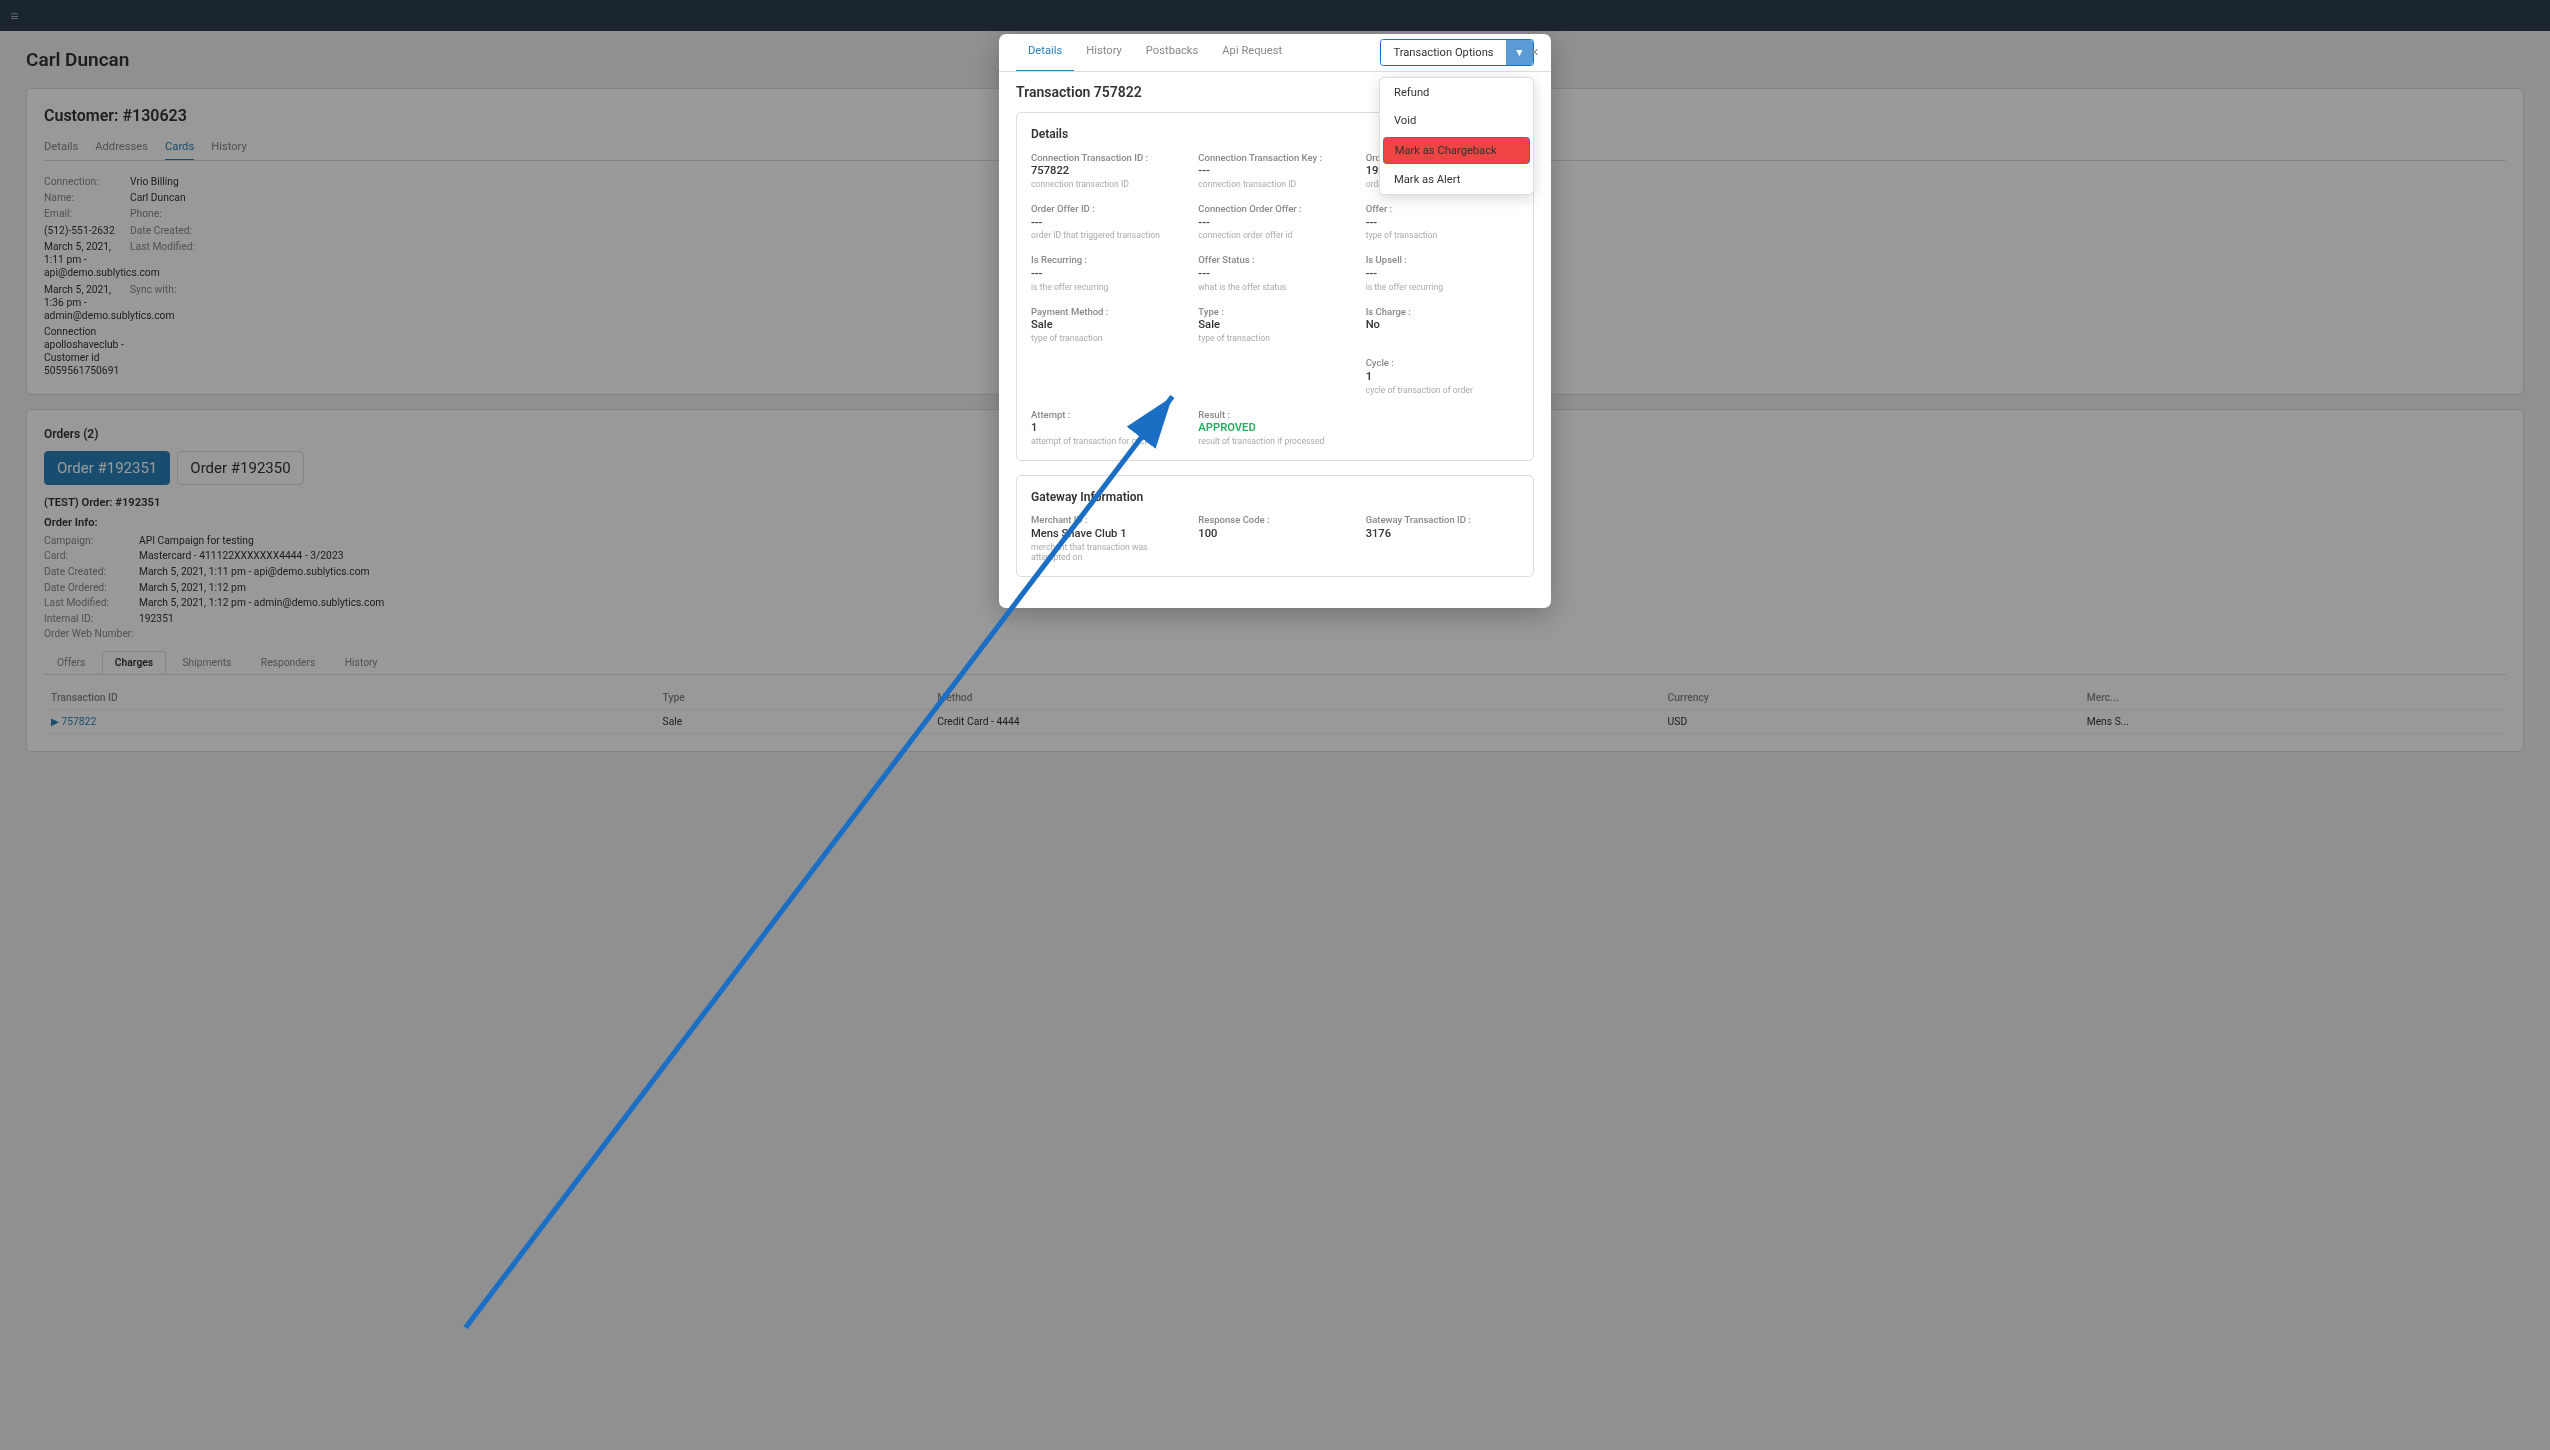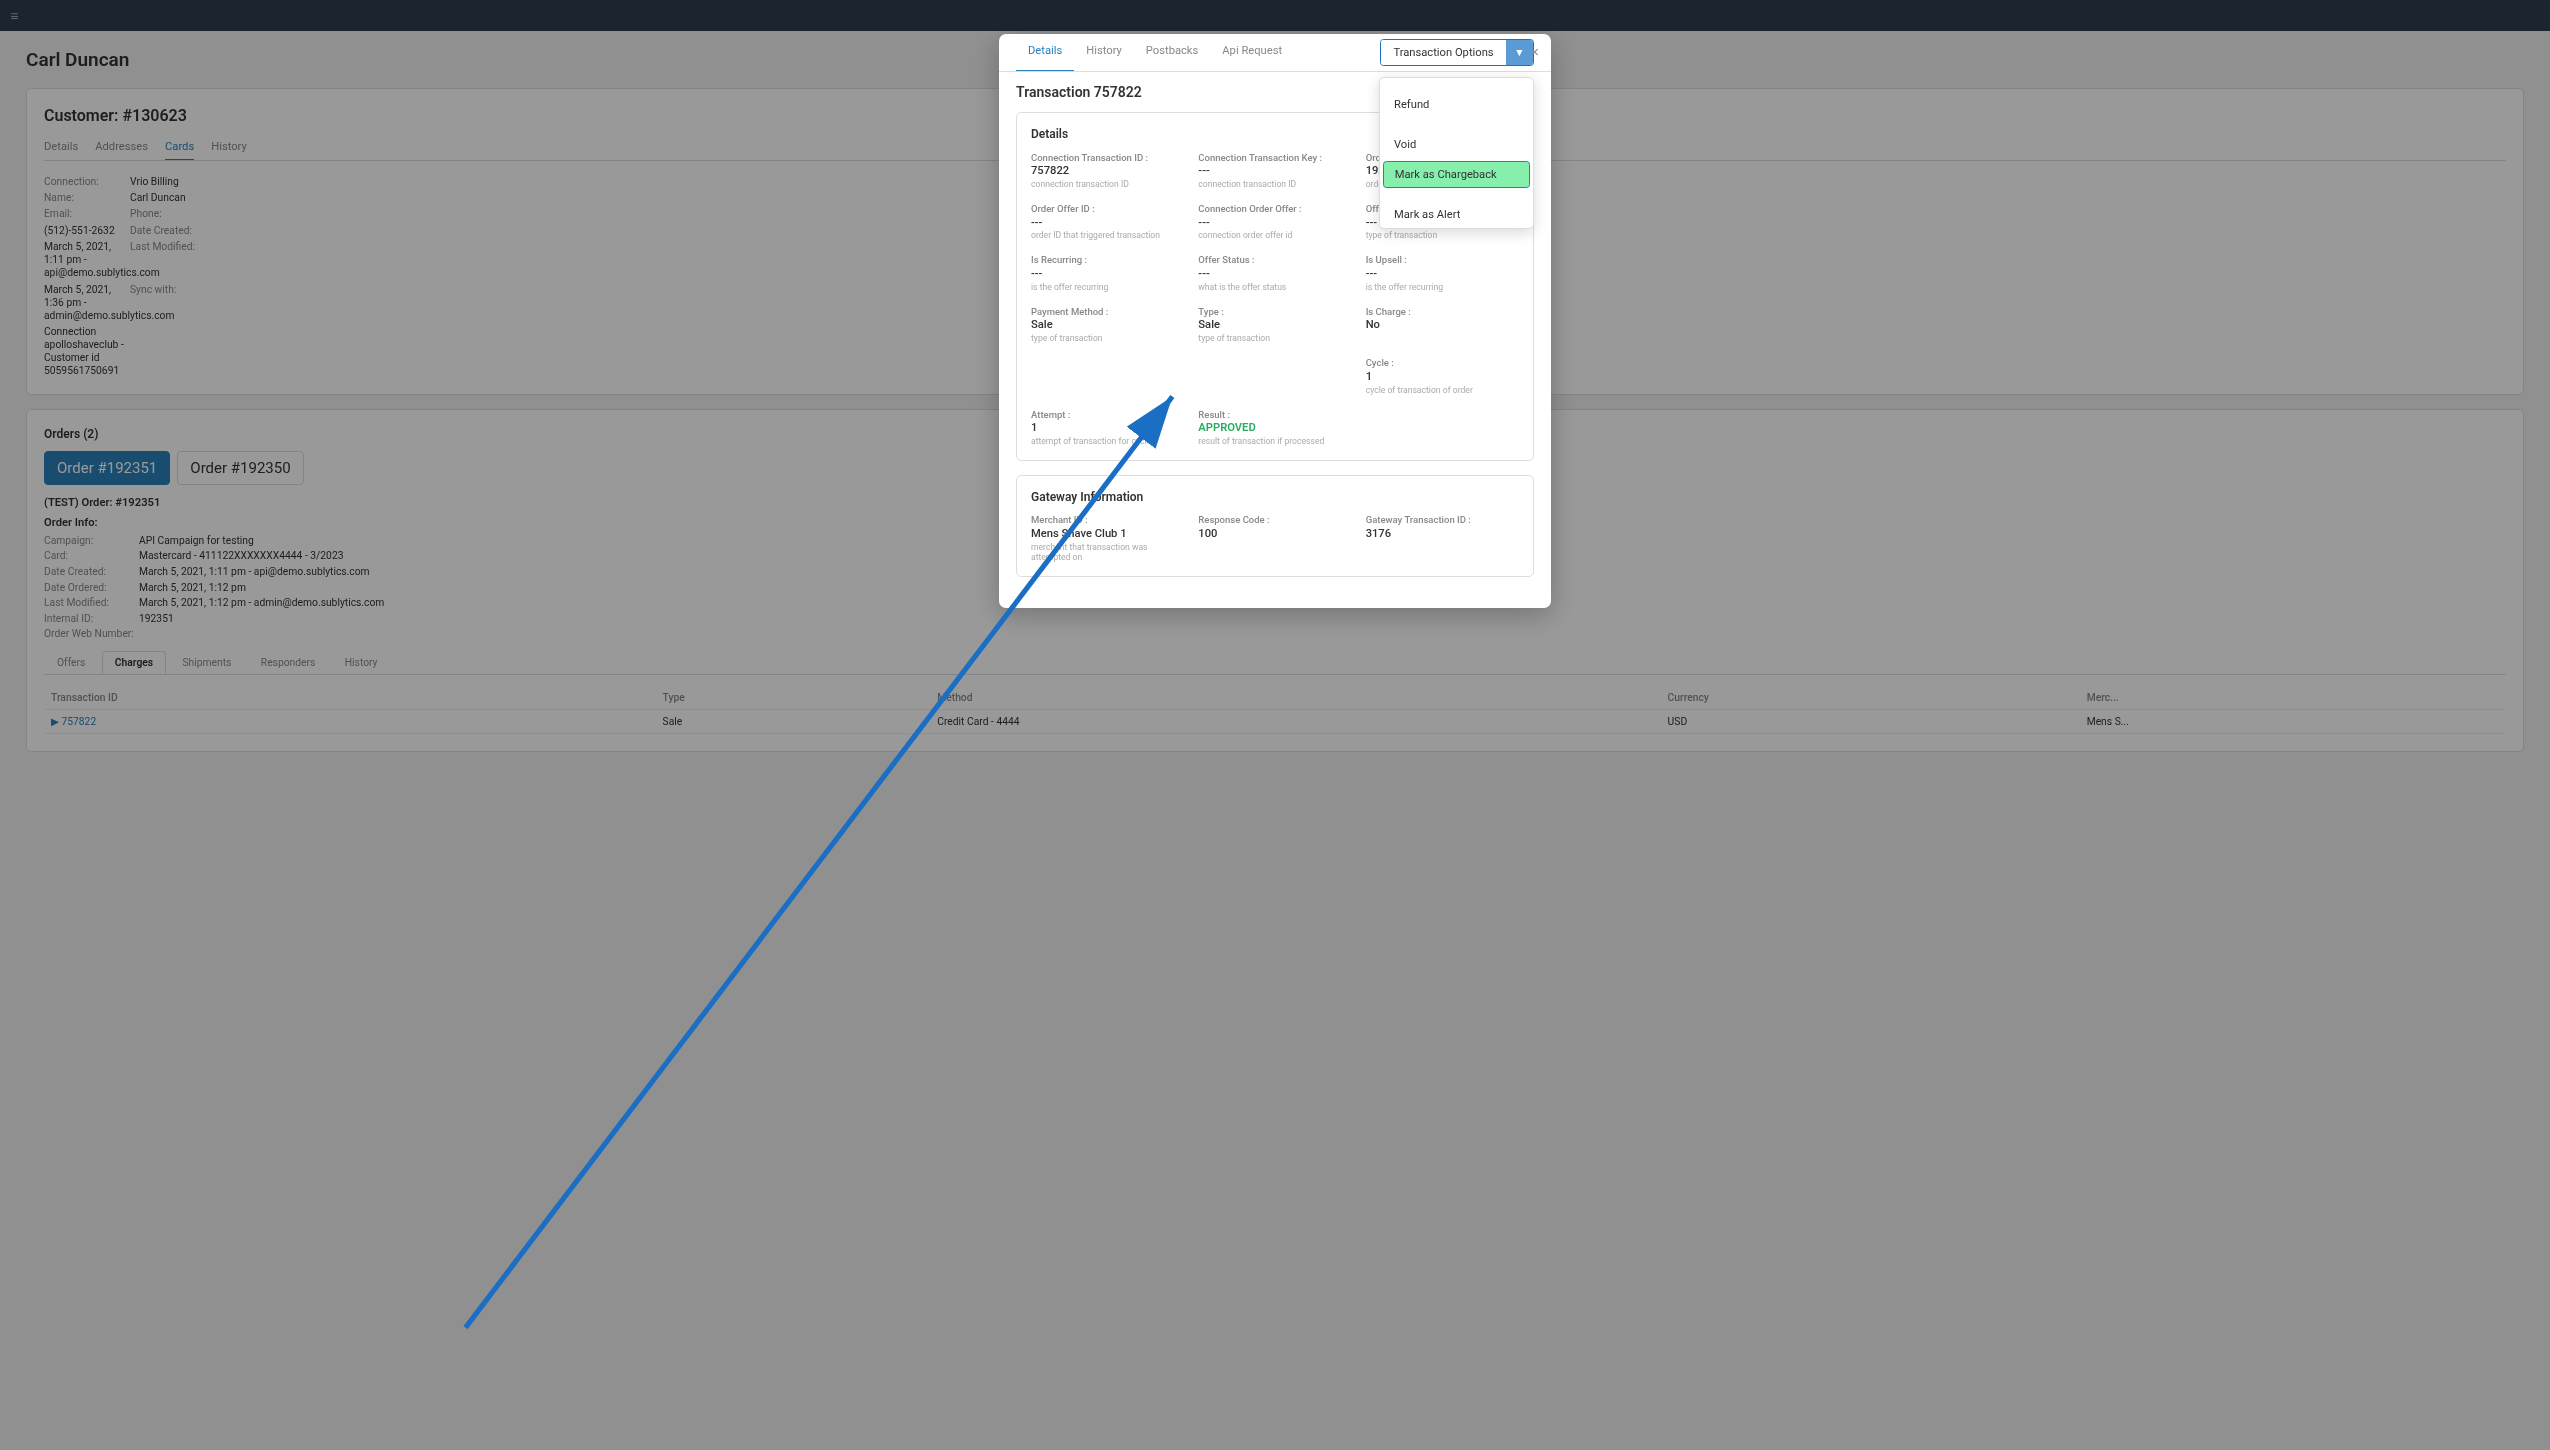--- a/index.html
+++ b/index.html
@@ -50,22 +50,22 @@
     .section-title { font-size: 12px; font-weight: 600; color: #333; margin-bottom: 10.3px; }
     .detail-grid { display: grid; grid-template-columns: 1fr 1fr 1fr; gap: 14px; }
     .detail-item { display: flex; flex-direction: column; gap: 1.7px; }
     .detail-label { font-size: 9.5px; color: #888; font-weight: 500; }
     .detail-value { font-size: 11.2px; color: #333; font-weight: 500; }
     .detail-sub { font-size: 8.6px; color: #aaa; }
     .approved { color: #27ae60; font-weight: 600; }
 
     
     .dropdown-menu { position: absolute; top: 43px; right: 17px; background: #fff; border: 0.9px solid #ddd; border-radius: 5.2px; box-shadow: 0 3.4px 14px rgba(0,0,0,0.15); z-index: 200; min-width: 155px; }
-    .dropdown-item { padding: 7.8px 14px; font-size: 11.2px; cursor: pointer; color: #333; margin-top: 12px; }
-    .dropdown-item.highlighted { background: #86efac; border: 1.7px solid #2980b9; border-radius: 3.4px; margin: 1.7px 3.4px; padding: 6px 10.3px; }
+    .dropdown-item { padding: 7.8px 14px; font-size: 11.2px; cursor: pointer; color: #333; }
+    .dropdown-item.highlighted { background: #ef4444; border: 1.7px solid #2980b9; border-radius: 3.4px; margin: 1.7px 3.4px; padding: 6px 10.3px; }
 
     
     .arrow-svg { position: fixed; top: 0; left: 0; width: 100%; height: 100%; pointer-events: none; z-index: 300; }
 
     
     .highlight-box { border: 1.7px solid #1a6fc4; border-radius: 3.4px; }
   </style>
 </head>
 <body>
 

